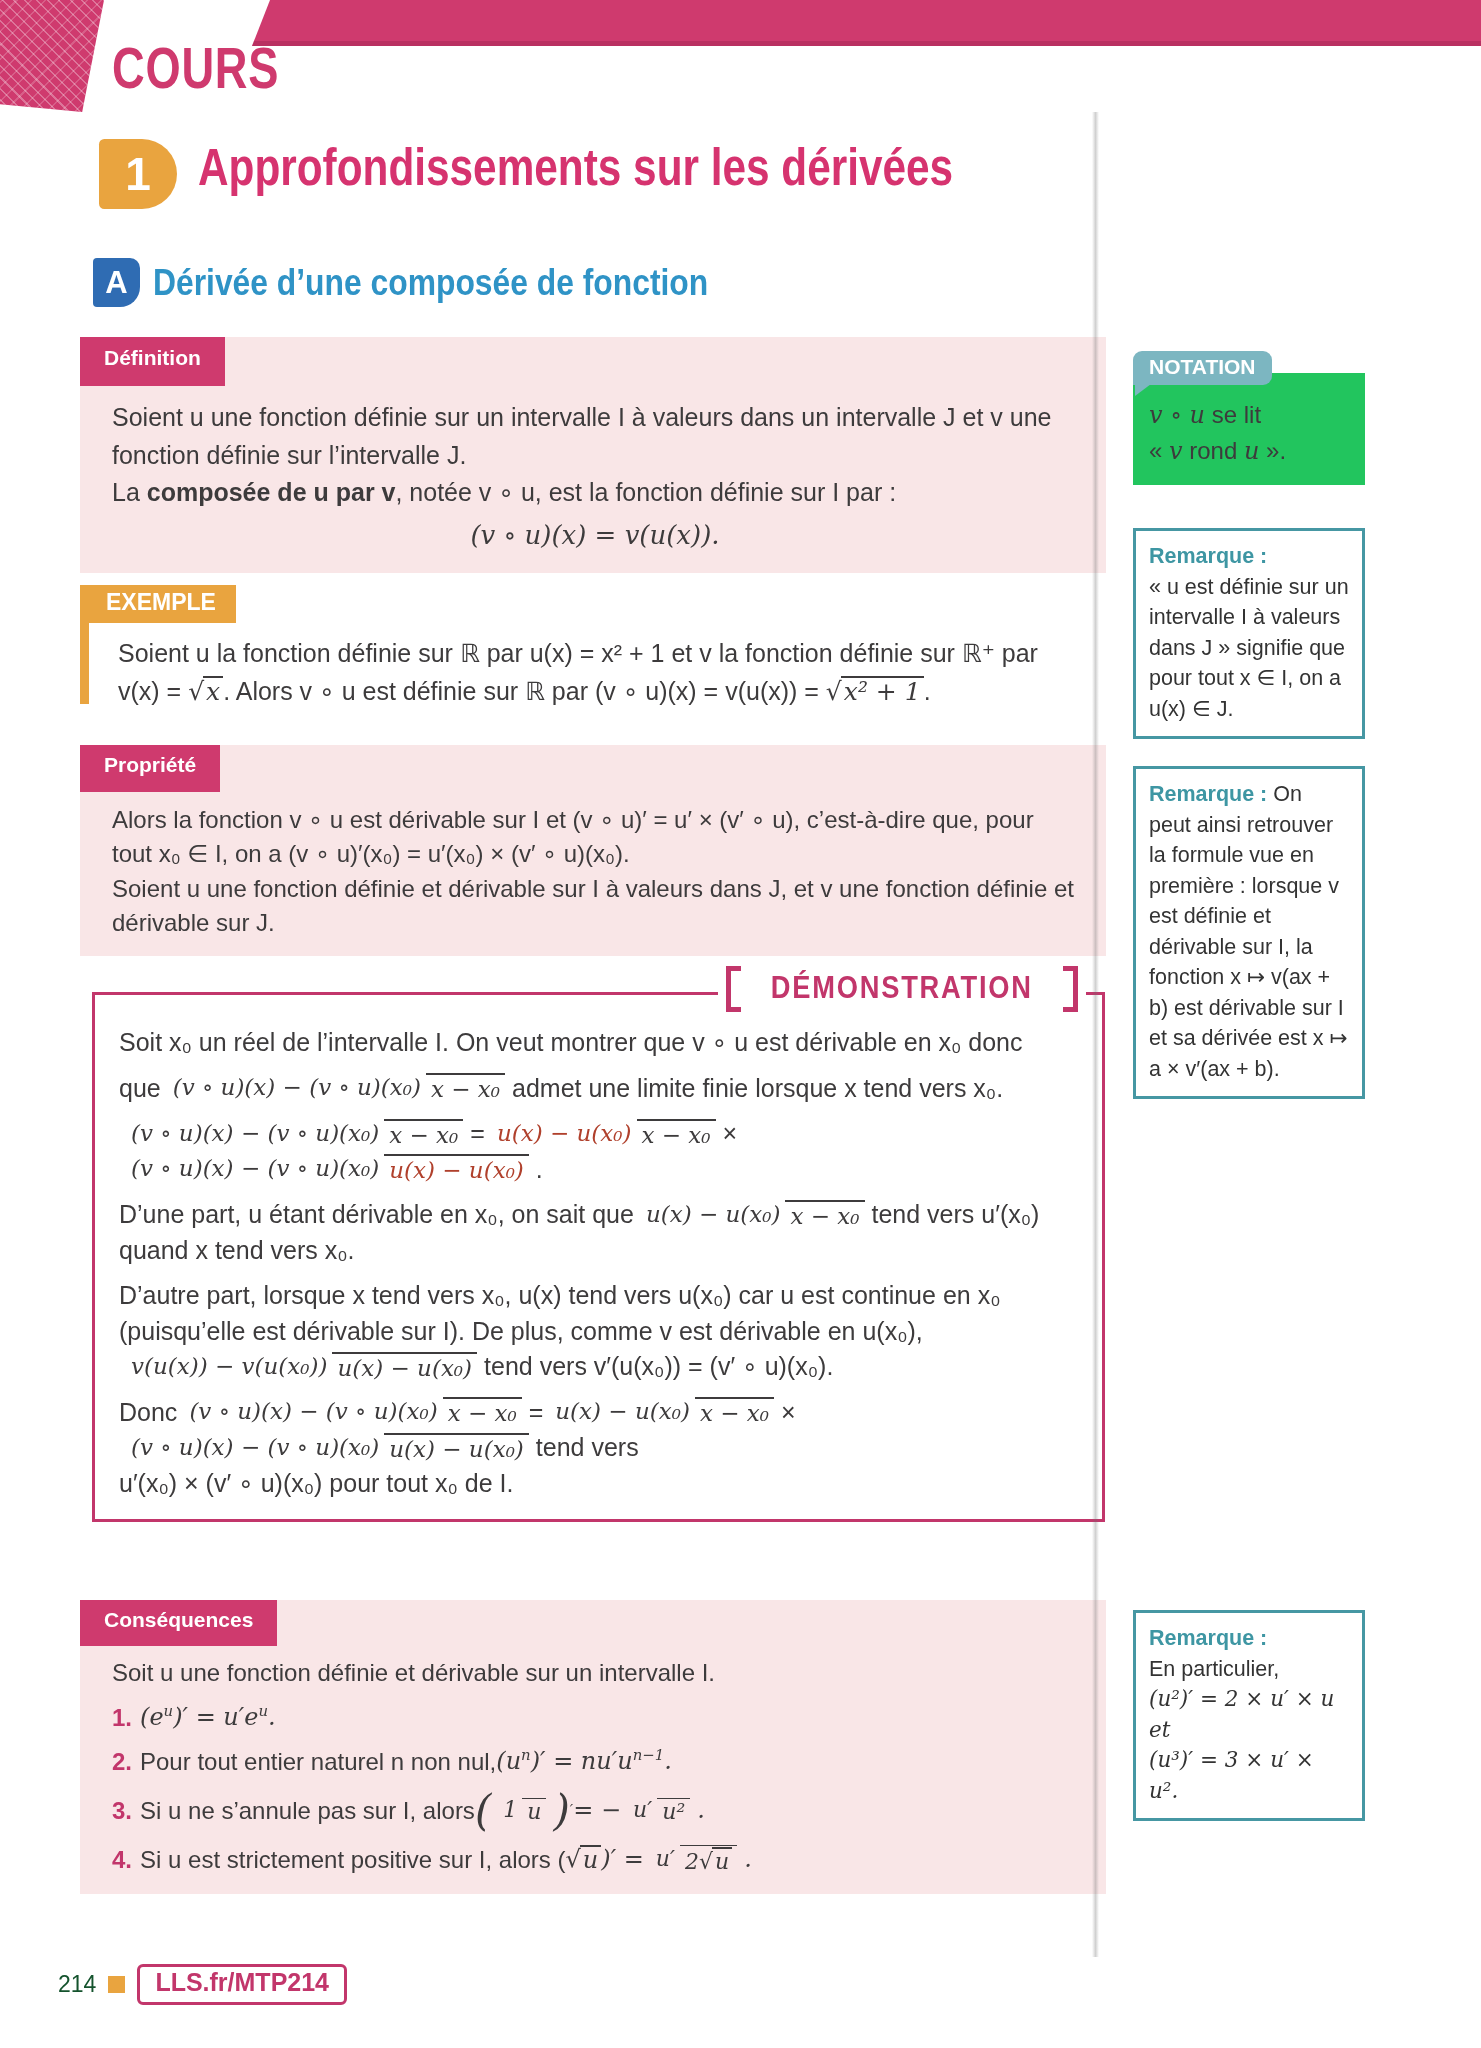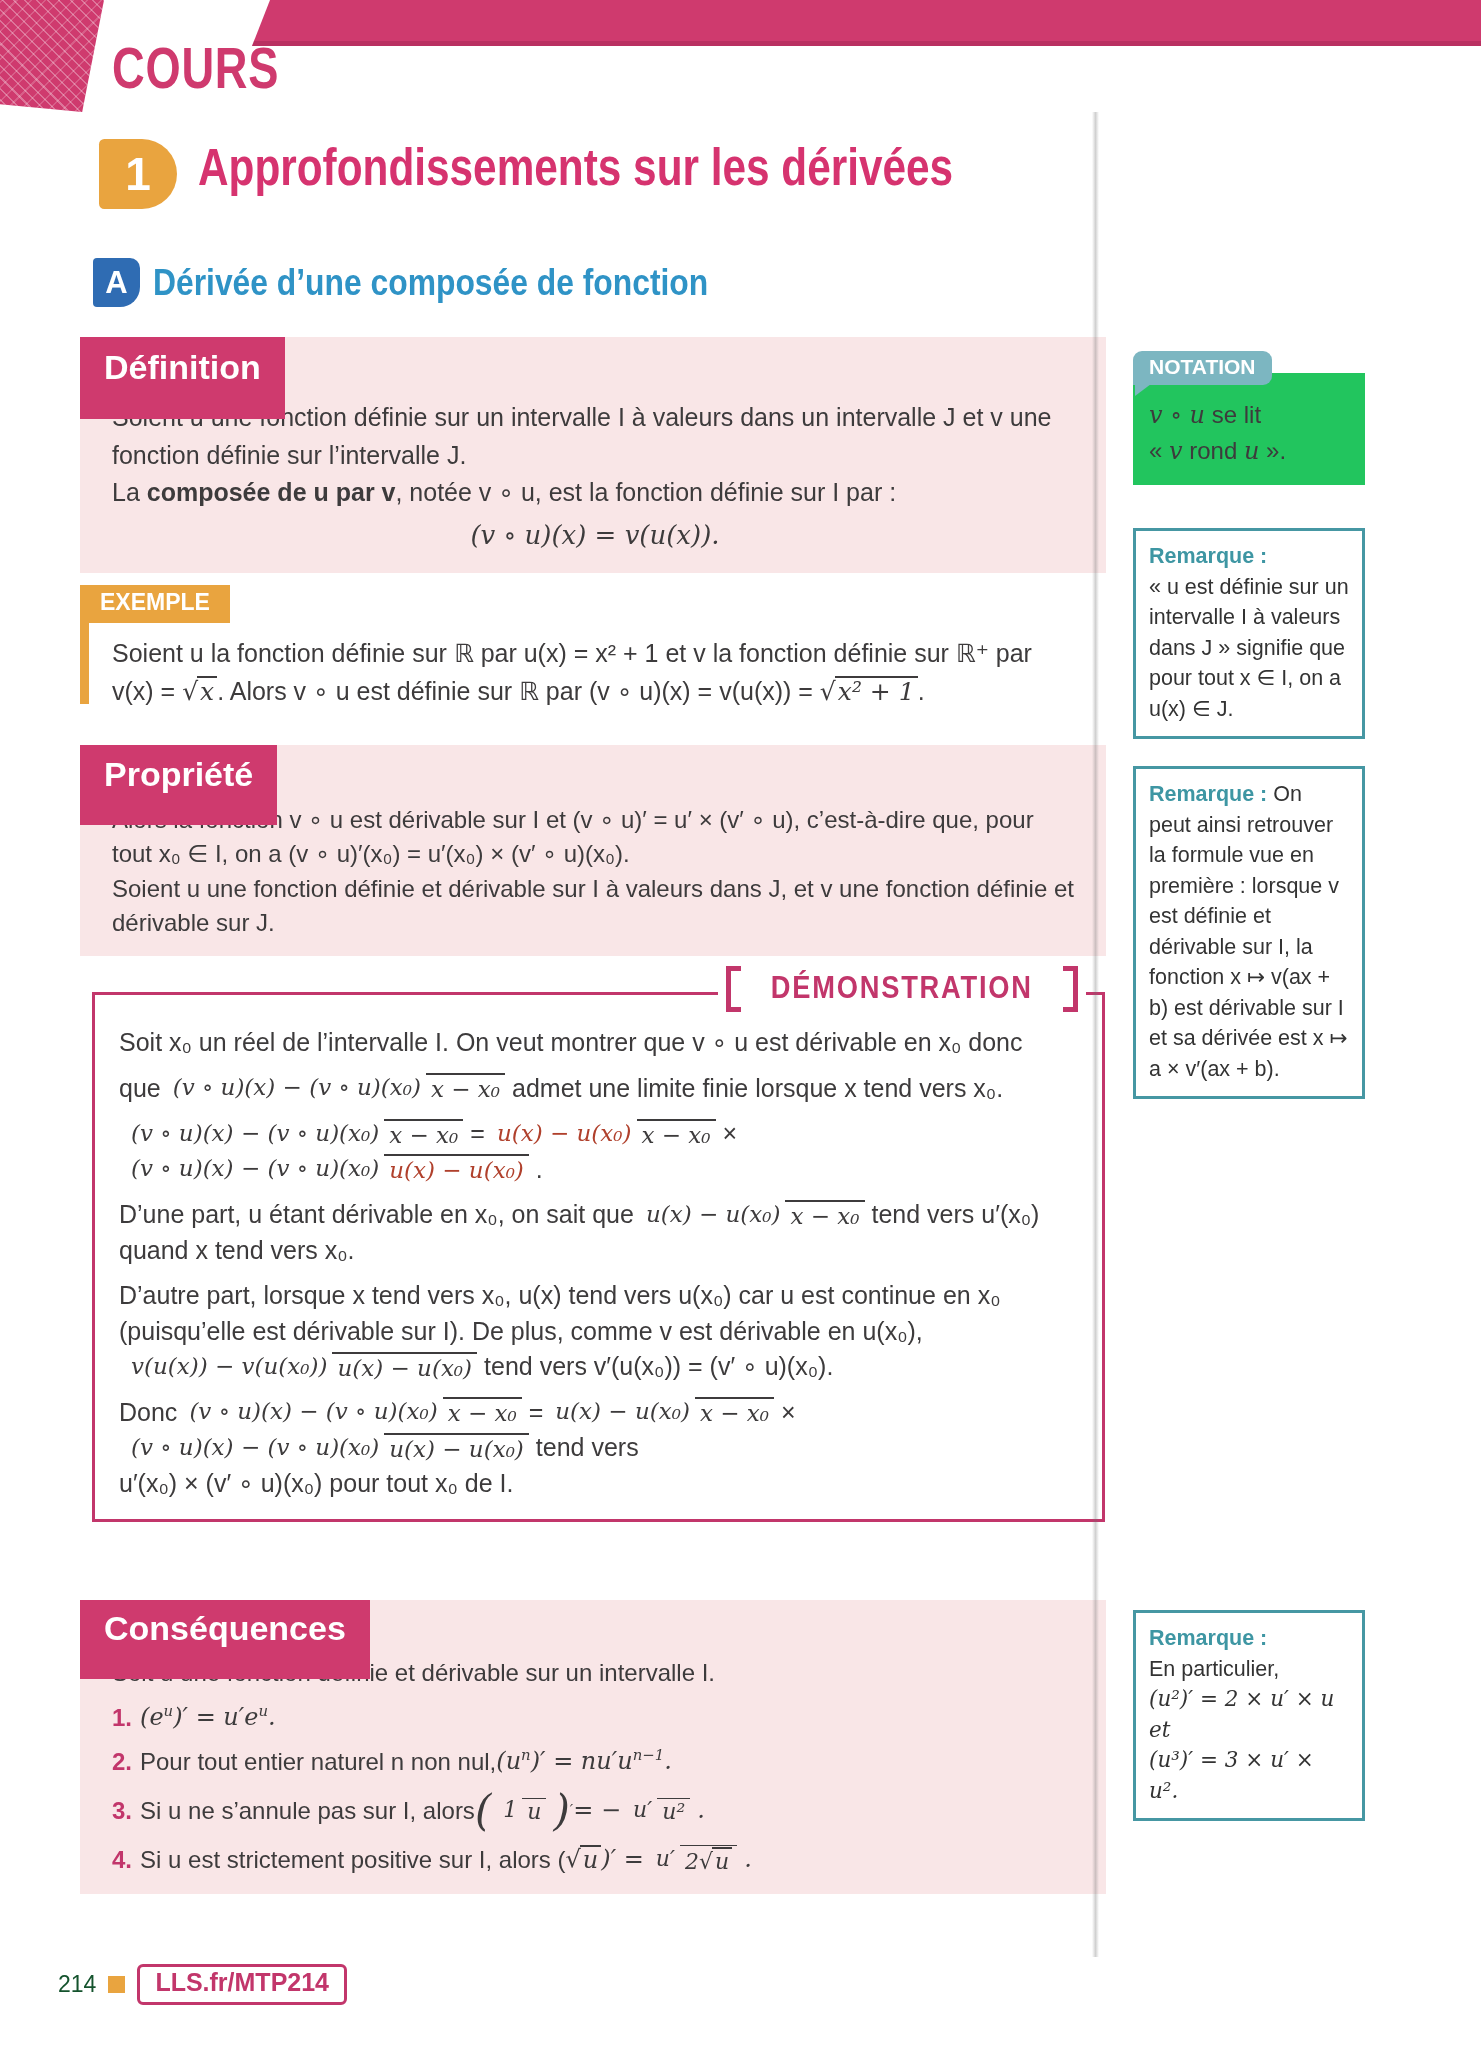--- a/index.html
+++ b/index.html
@@ -45,27 +45,27 @@
   .frac .num { padding:0 5px 1px; }
   .frac .den { border-top:2px solid #3d3b3c; padding:1px 5px 0; }
   .red { color:#b0402c; }
   .radarg { display:inline-block; border-top:2px solid currentColor;
     line-height:1.05; margin-left:-1px; padding:1px 3px 0; }
   .fline { display:flex; align-items:center; flex-wrap:wrap; }
 
   
   .pinkbox { position:absolute; left:80px; width:1026px; background:#f9e6e7; }
   .boxlabel { position:absolute; top:0; left:0; background:#cf3a6e; color:#fff;
-    font-weight:bold; font-size:34px; padding:5px 24px 26px; }
+    font-weight:bold; font-size:21px; padding:5px 24px 12px; }
   .def { top:337px; padding:62px 28px 18px 32px; font-size:25px; line-height:1.5; }
   .def .formula { text-align:center; margin-top:4px; font-size:26px; }
   .prop { top:745px; padding:58px 28px 16px 32px; font-size:24px; line-height:1.43; }
 
   
-  .exemple { position:absolute; left:80px; top:585px; width:1026px; }
+  .exemple { position:absolute; left:80px; top:585px; width:1026px;padding-left:6px; }
   .ex-bar { position:absolute; left:0; top:0; bottom:6px; width:9px; background:#e9a43f; }
   .ex-label { display:inline-block; position:relative; z-index:2; background:#e9a43f;
     color:#fff; font-weight:bold; font-size:23px; padding:4px 20px 7px; }
   .ex-text { margin:12px 0 0 32px; font-size:25px; line-height:1.5; }
 
   
   .demo { position:absolute; left:92px; top:992px; width:1013px; border:3px solid #c2366b;
     background:#fff; padding:30px 20px 18px 24px; font-size:25px; line-height:1.42; }
   .demo .frac { font-size:23px; }
   .demo-label { position:absolute; top:-29px; right:16px; display:flex; 

